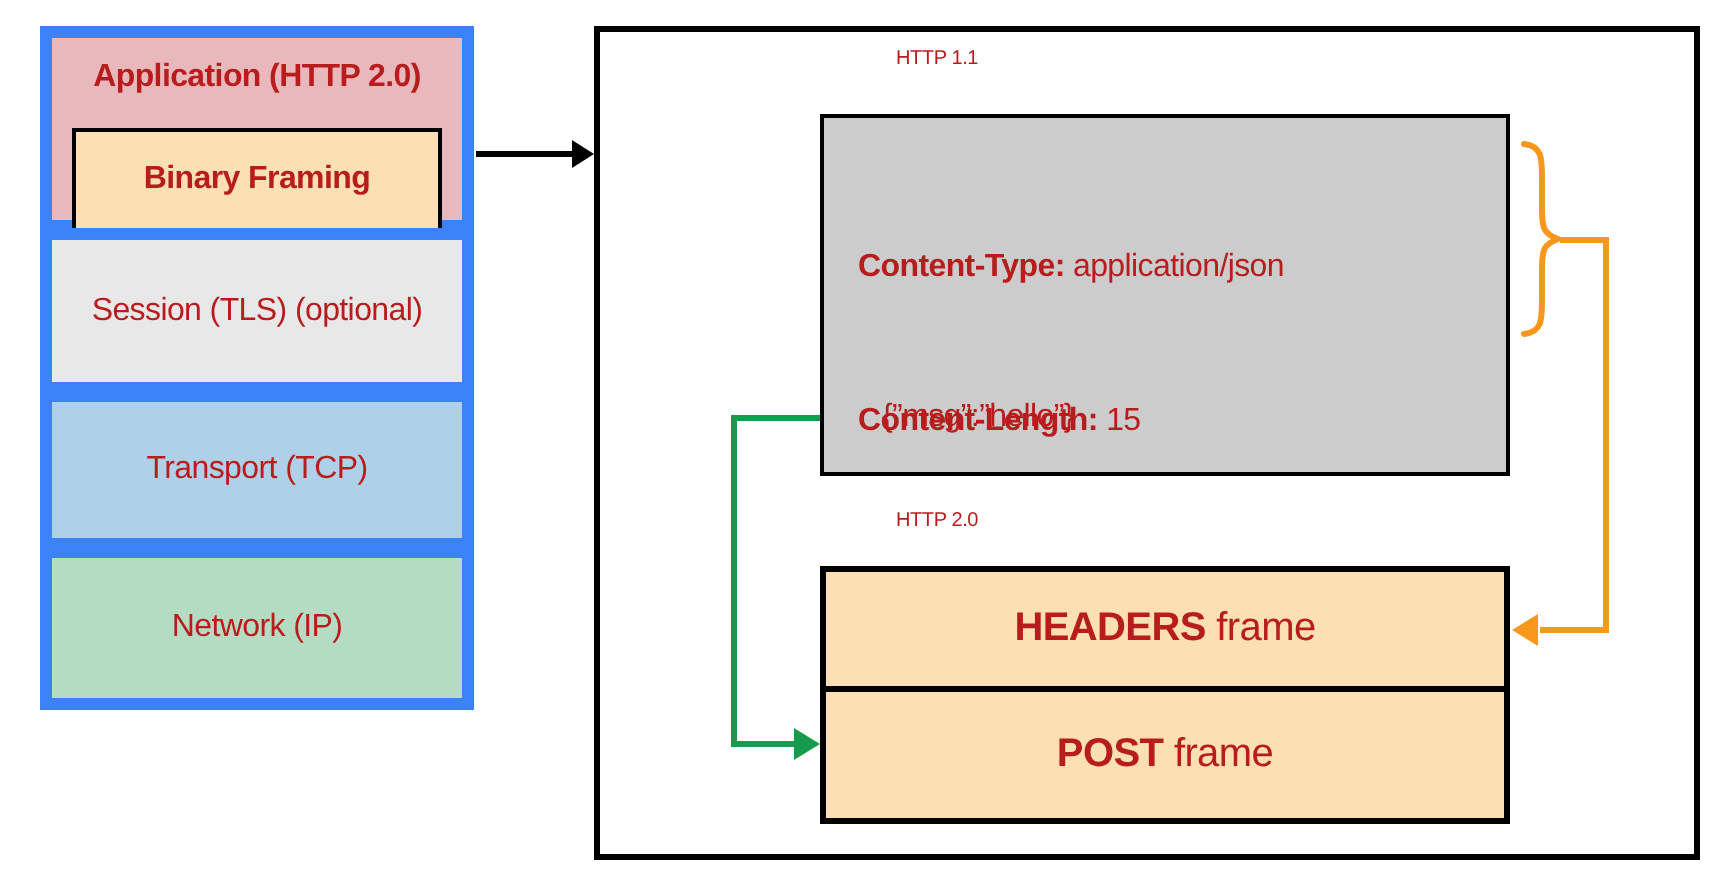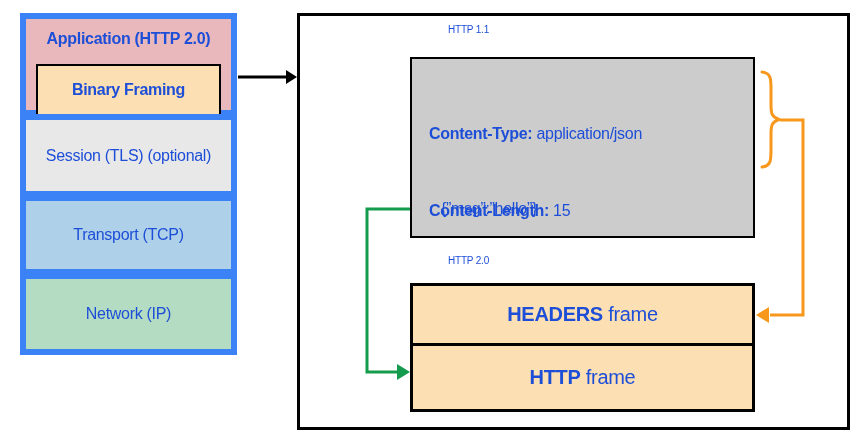--- a/index.html
+++ b/index.html
@@ -2,21 +2,21 @@
 <html><head>
 <meta charset="utf-8">
 <style>
   html,body{margin:0;padding:0;background:#ffffff;}
   .canvas{
     position:relative;
     width:863px;height:442px;
     background:#ffffff;
     font-family:"Liberation Sans", sans-serif;
     letter-spacing:-0.3px;
-    color:#1d4ed8;
+    color:#b91c1c;
     overflow:hidden;
   }
   .abs{position:absolute;box-sizing:border-box;}
   .center{display:flex;align-items:center;justify-content:center;text-align:center;}
 
   
   .layer{border:6px solid #3b82f6;font-size:16px;}
   .layer-app{left:20px;top:13px;width:217px;height:103px;background:#e9b8bc;}
   .app-label{left:20px;top:13px;width:217px;height:51px;font-weight:bold;font-size:16px;}
   .binary-framing{left:36px;top:64px;width:185px;height:52px;background:#fcdfb2;border:2px solid #000;font-weight:bold;font-size:16px;}
@@ -66,21 +66,21 @@
     </div>
     <div class="request-body">{”msg”:”hello”}</div>
   </div>
 
   <div class="abs proto-label http20-label">HTTP 2.0</div>
 
   <div class="abs center frame headers-frame">
     <span><b>HEADERS</b><span> frame</span></span>
   </div>
   <div class="abs center frame data-frame">
-    <span><b>HTTP</b><span> frame</span></span>
+    <span><b>POST</b><span> frame</span></span>
   </div>
 
   <svg class="overlay" viewBox="0 0 863 442" xmlns="http://www.w3.org/2000/svg">
 
     <g>
       <line x1="238" y1="77" x2="287" y2="77" stroke-width="3" stroke="#000000"></line>
       <polygon points="286,70 297,77 286,84" fill="#000000"></polygon>
     </g>
 
     <path fill="none" stroke-width="3" stroke-linecap="round" stroke-linejoin="round" d="M 762 72 C 771 73 771 79 771 89 L 771 105 C 771 114 772 117 779 119.5 C 772 122 771 125 771 134 L 771 150 C 771 160 771 166 762 167" stroke="#f7981d"></path>

